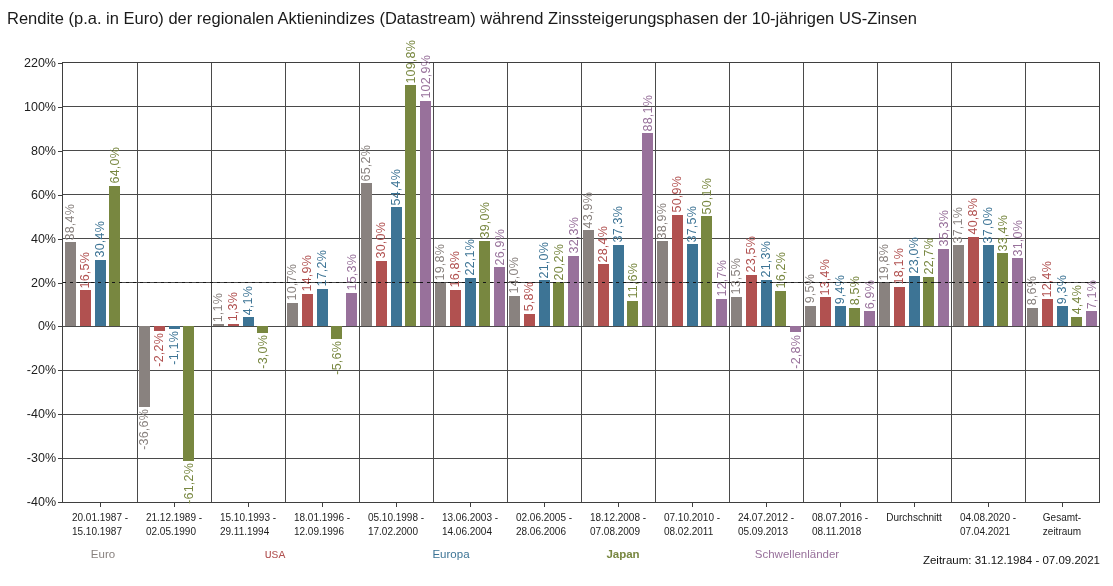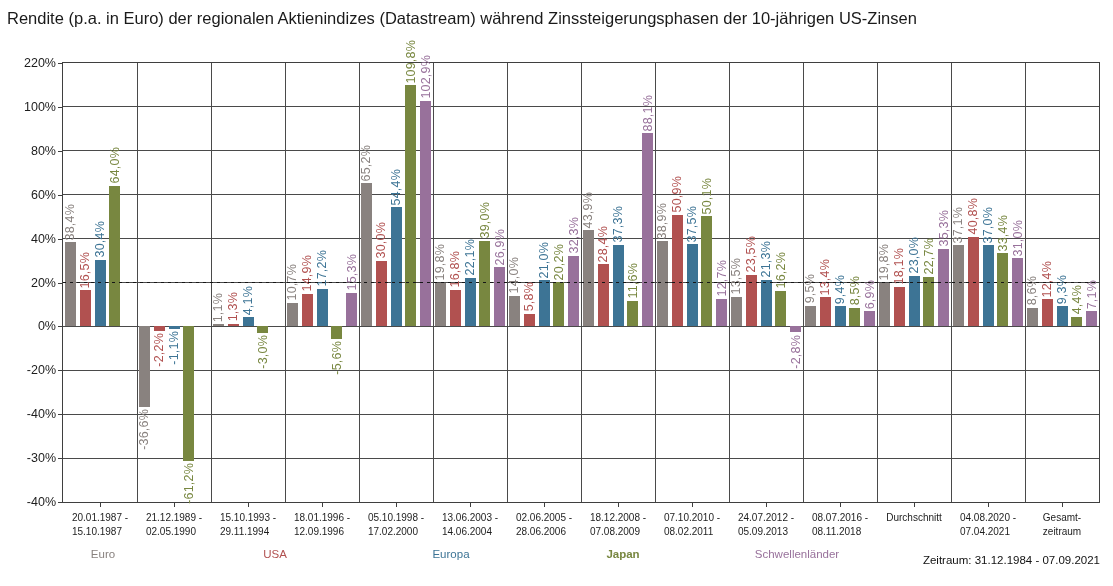--- a/index.html
+++ b/index.html
@@ -277,16 +277,16 @@
     <div class="">04.08.2020 -</div>
     <div class="">07.04.2021</div>
   </div>
 <div class="xtick" style="left: 988px; top: 503px;"></div>
 <div class="xcat" style="left: 1062px;">
     <div class="">Gesamt-</div>
     <div class="">zeitraum</div>
   </div>
 <div class="xtick" style="left: 1062px; top: 503px;"></div>
 <div class="legend-item" style="left: 103px; color: rgb(137, 130, 127);">Euro</div>
-<div class="legend-item" style="left: 275px; color: rgb(177, 81, 80);">USA</div>
+<div class="legend-item" style="left: 275px; color: rgb(177, 81, 80); font-family: Liberation Mono, monospace;">USA</div>
 <div class="legend-item" style="left: 451px; color: rgb(61, 116, 149);">Europa</div>
 <div class="legend-item" style="left: 623px; color: rgb(120, 135, 64); font-weight: bold;">Japan</div>
 <div class="legend-item" style="left: 797px; color: rgb(152, 113, 155);">Schwellenländer</div>
 
 </body></html>

